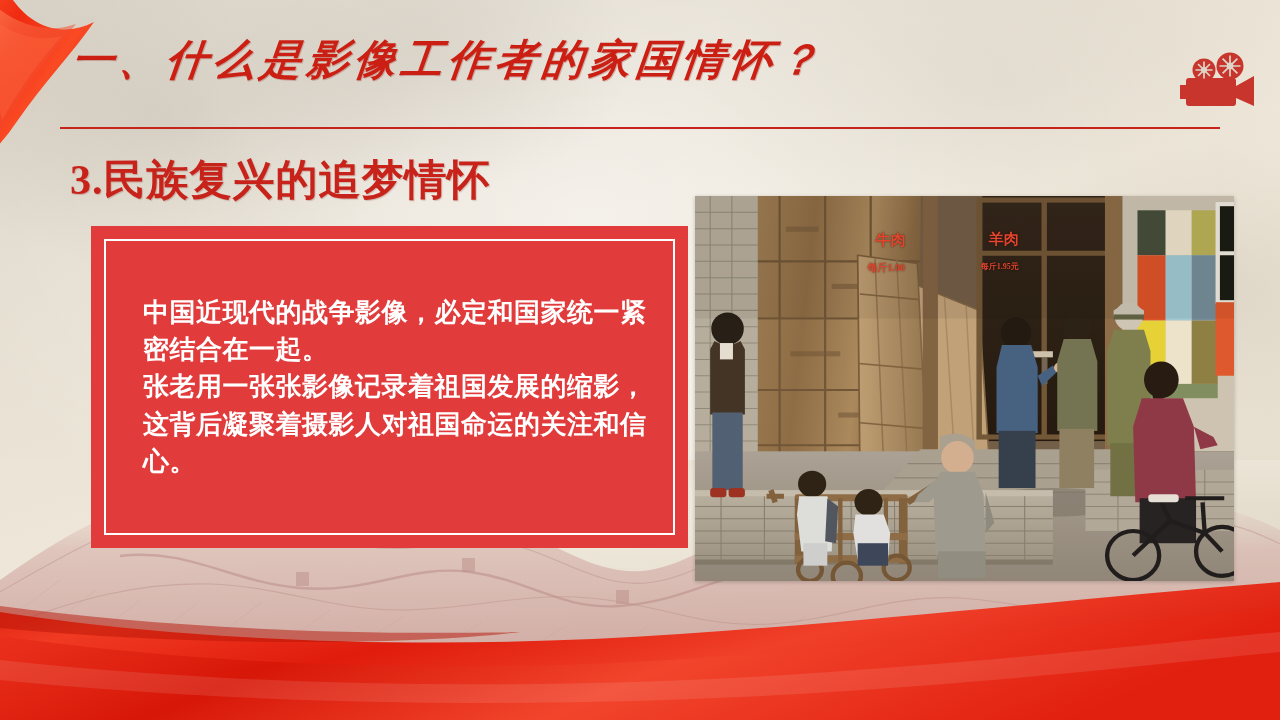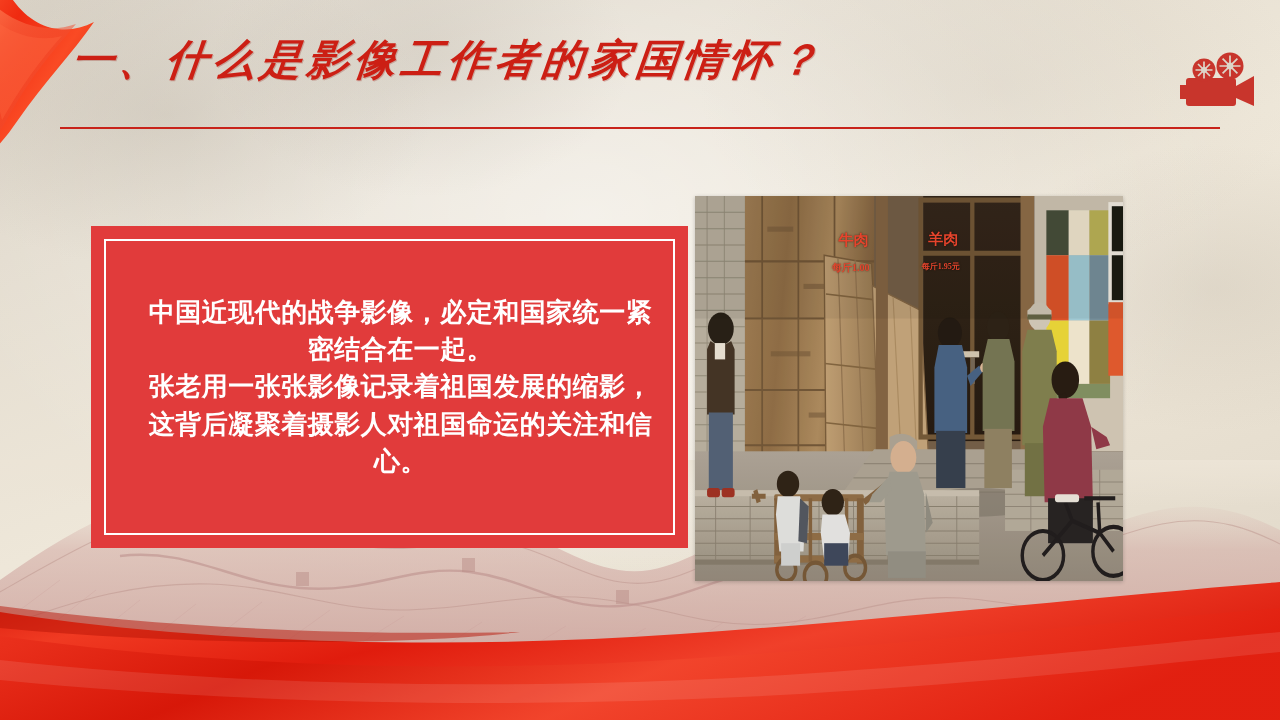--- a/index.html
+++ b/index.html
@@ -130,29 +130,28 @@
     position: absolute;
     left: 52px;
     right: 30px;
     top: 68px;
     color: #ffffff;
     font-size: 26px;
     line-height: 1.43;
     font-weight: 700;
     white-space: pre-line;
     letter-spacing: 0.5px;
-    text-align: center;
   }
 
   
   .photo-frame {
     position: absolute;
     left: 695px;
     top: 196px;
-    width: 428px;
+    width: 539px;
     height: 385px;
     background: #b9b4ad;
     padding: 0;
     box-sizing: border-box;
     box-shadow: 0 1px 4px rgba(0,0,0,0.22);
   }
   .photo {
     position: relative;
     width: 100%;
     height: 100%;
@@ -285,20 +284,21 @@
         <circle cx="24" cy="18" r="3"></circle>
         <circle cx="50" cy="14" r="3.4"></circle>
       </g>
       <g stroke="#ddd5c8" stroke-width="1.7">
         <path d="M24,9.5 L24,26.5 M15.5,18 L32.5,18 M18,12 L30,24 M30,12 L18,24"></path>
         <path d="M50,3.5 L50,24.5 M39.5,14 L60.5,14 M42.6,6.6 L57.4,21.4 M57.4,6.6 L42.6,21.4"></path>
       </g>
     </svg>
   </div>
 
+  <div class="sub-heading">3.民族复兴的追梦情怀</div>
 
   <div class="body-card">
     <div class="inner-rule"></div>
     <div class="card-text">中国近现代的战争影像，必定和国家统一紧密结合在一起。
 张老用一张张影像记录着祖国发展的缩影，这背后凝聚着摄影人对祖国命运的关注和信心。</div>
   </div>
 
   <div class="photo-frame">
     <div class="photo">
       <svg viewBox="0 0 497 377" preserveAspectRatio="none">

